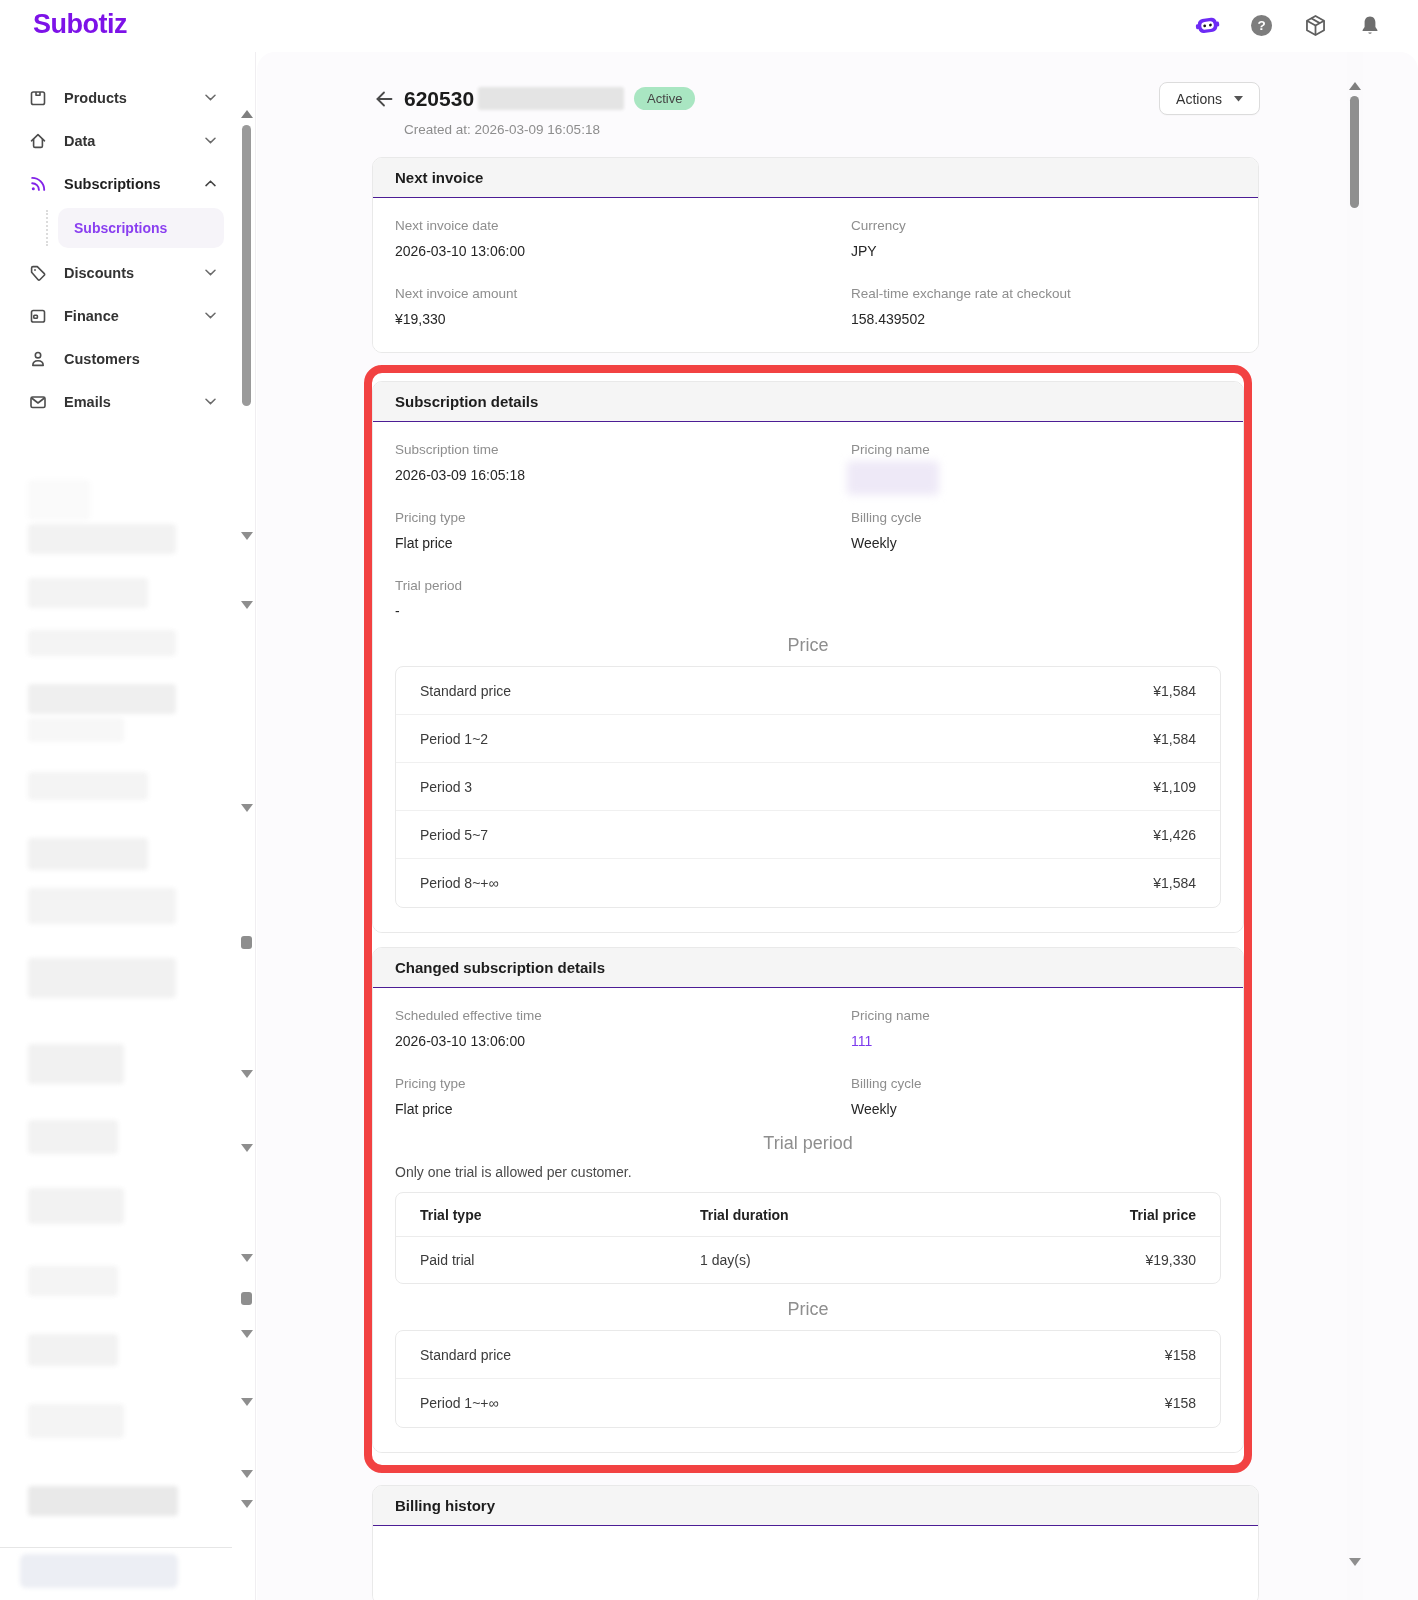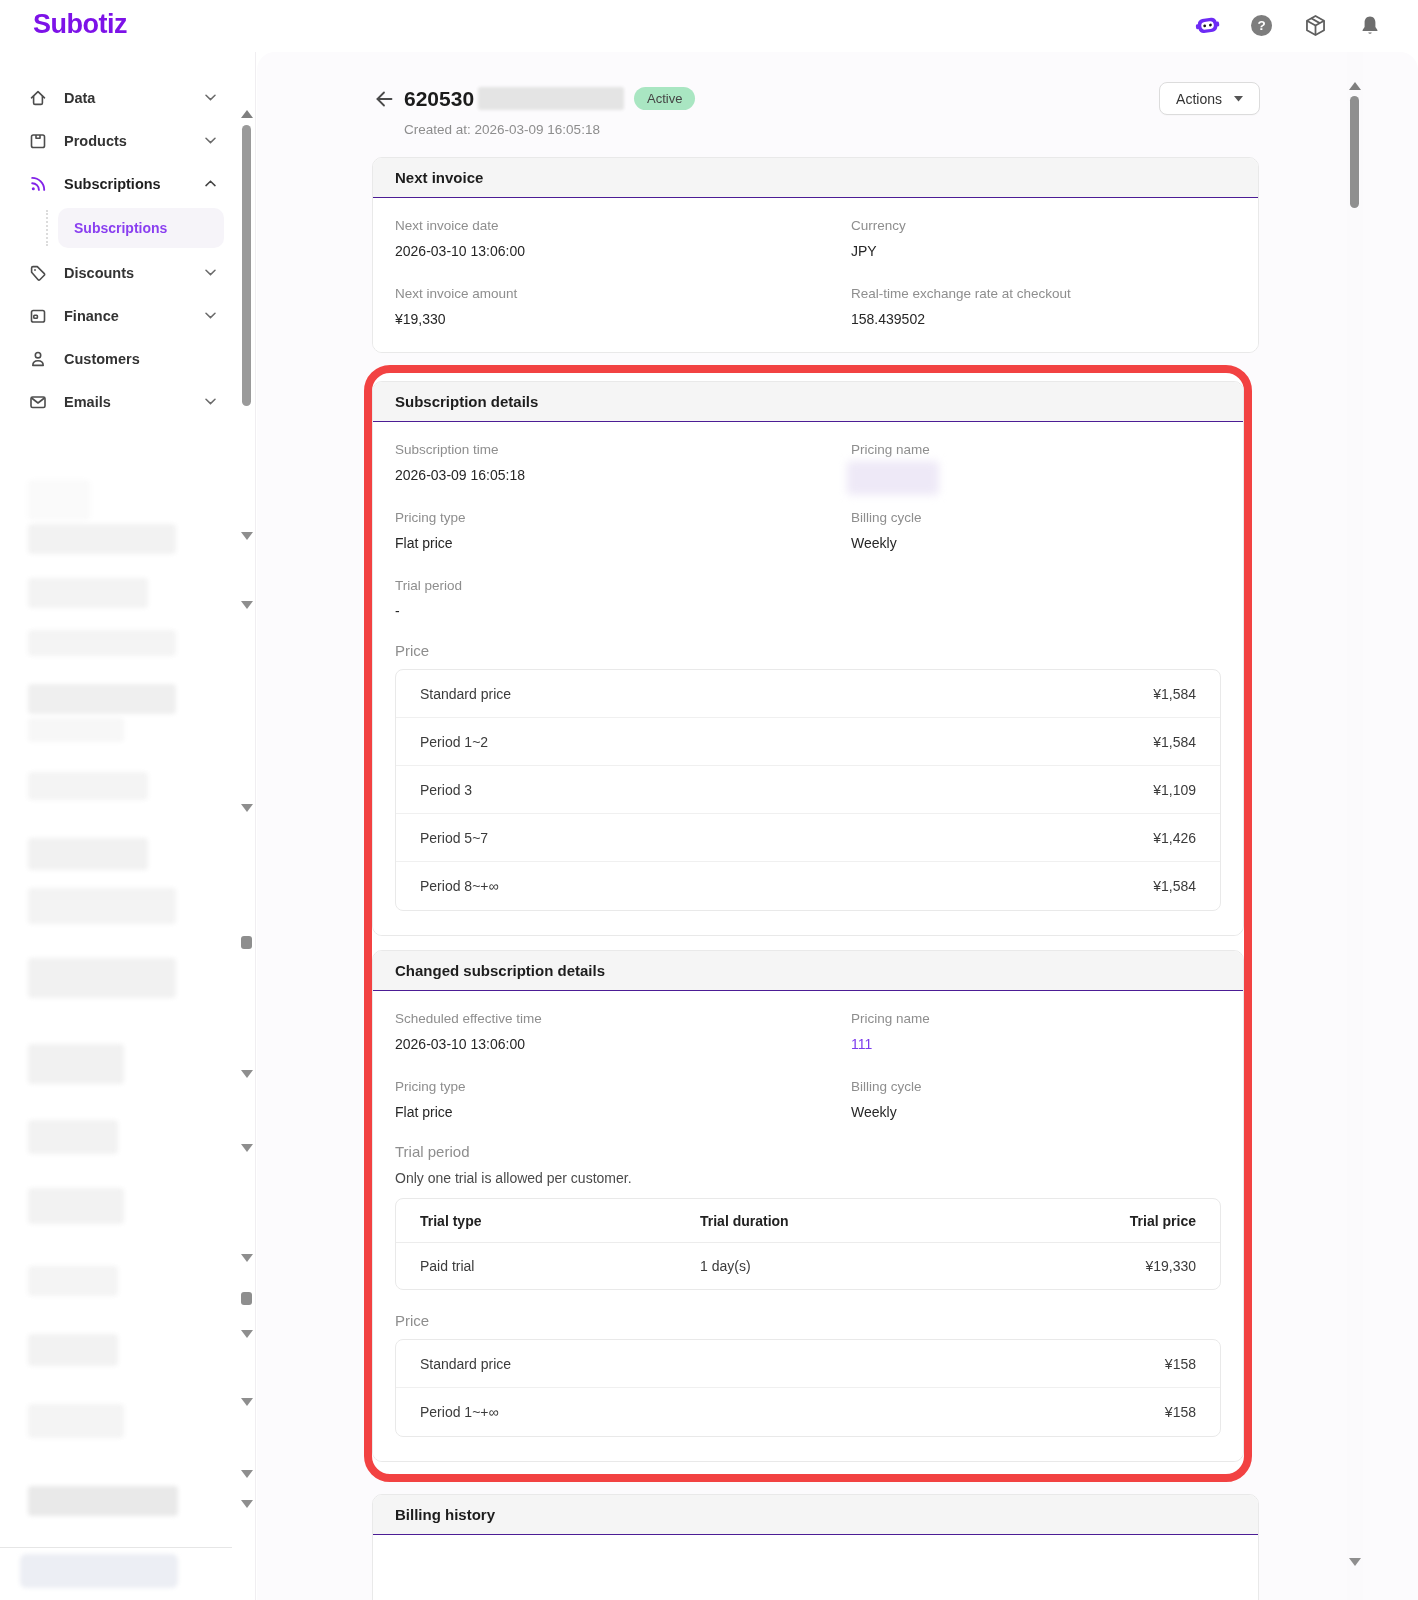--- a/index.html
+++ b/index.html
@@ -48,36 +48,36 @@
   .badge { margin-left:10px; background:#a9e6c2; color:#454545; font-size:13px; border-radius:13px; padding:4px 13px; line-height:1.2; }
   .actions-btn { margin-left:auto; background:#ffffff; border:1px solid #dcdcdc; border-radius:8px; height:33px; padding:0 16px; display:flex; align-items:center; gap:12px; font-size:14px; color:#333; cursor:pointer; box-shadow:0 1px 1px rgba(0,0,0,0.02); }
   .created { margin:7px 0 0 40px; font-size:13.5px; color:#8d8d8d; }
 
   .card { background:#ffffff; border:1px solid #e9e9e9; border-radius:10px; overflow:hidden; }
   .card-head { height:40px; background:#f5f5f5; border-bottom:1px solid #4c1d95; display:flex; align-items:center; padding:0 22px; }
   .card-title { font-size:15px; font-weight:700; color:#1d1d1d; }
   .card-body { padding:20px 22px 24px; background:#ffffff; }
 
   .card1 { margin:20px 0 0 8px; width:887px; }
-  .redbox { margin:12px 0 0 0; width:888px; border:8px solid #f24242; border-radius:26px; background:#ffffff; padding:8px 0 12px 0; }
+  .redbox { margin:12px 0 0 0; width:888px; border:8px solid #f24242; border-radius:18px; background:#ffffff; padding:8px 0 12px 0; }
   .redbox .card { border-radius:10px; }
   .redbox .card + .card { margin-top:14px; }
   .card4 { margin:12px 0 0 8px; width:887px; }
   .card4 .card-body { height:78px; padding:0 22px; position:relative; }
 
   .fgrid { display:grid; grid-template-columns:430px 1fr; column-gap:24px; row-gap:20px;gap:26px; }
   .flabel { font-size:13.5px; color:#8e8e8e; line-height:16px; margin-bottom:9px; }
   .fvalue { font-size:14px; color:#262626; line-height:17px; position:relative; }
   .fvalue a { color:#7c3aed; text-decoration:none; cursor:pointer; }
 
   .cust-blur { position:absolute; left:-4px; top:-12px; width:162px; height:44px; background:#f6f4fa; border-radius:4px; filter:blur(3px); }
   .cust-link { position:relative; margin-left:158px; color:#7c3aed; cursor:pointer; }
   .pname-blur { position:absolute; left:-4px; top:-6px; width:92px; height:34px; background:#eee9f7; border-radius:4px; filter:blur(4px); }
 
-  .plabel { font-size:15px; color:#8e8e8e; margin-top:22px; }
+  .plabel { font-size:18px; color:#8e8e8e; margin-top:15px;text-align:center; }
   .ptable { margin-top:10px; border:1px solid #e9e9e9; border-radius:8px; background:#fff; }
   .prow { height:48px; display:flex; align-items:center; justify-content:space-between; padding:0 24px; border-bottom:1px solid #f0f0f0; }
   .prow:last-child { border-bottom:none; }
   .prow .pl { font-size:14px; color:#3b3b3b; }
   .prow .pv { font-size:14px; color:#3b3b3b; }
 
   .trial-note { margin-top:10px; font-size:14px; color:#4a4a4a; }
   .ttable { margin-top:12px; border:1px solid #e9e9e9; border-radius:8px; background:#fff; }
   .trow { display:grid; grid-template-columns:280px 1fr 160px; align-items:center; padding:0 24px; }
   .trow.head { height:44px; border-bottom:1px solid #ececec; }
@@ -131,41 +131,41 @@
         </svg>
       </span>
     </div>
   </header>
 
   <div class="sidebar-wrap">
     <nav class="sidebar">
 
       <div class="nav-item">
         <span class="nicon">
+          <svg width="20" height="20" viewBox="0 0 20 20" fill="none" stroke="#4d4d4d" stroke-width="1.6" stroke-linejoin="round">
+            <rect x="3.5" y="4" width="13" height="12.5" rx="1.8"></rect>
+              <path d="M8 4 v3.2 h4 V4"></path>
+          </svg>
+        </span>
+        <span class="nlabel">Products</span>
+        <span class="chev">
+          <svg width="11" height="7" viewBox="0 0 11 7" fill="none" stroke="#6b6b6b" stroke-width="1.5" stroke-linecap="round">
+              <path d="M1 1.2 L5.5 5.6 L10 1.2"></path>
+            </svg>
+        </span>
+      </div>
+
+      <div class="nav-item">
+        <span class="nicon">
           <svg width="20" height="20" viewBox="0 0 20 20" fill="none" stroke="#4d4d4d" stroke-width="1.6" stroke-linecap="round" stroke-linejoin="round">
             <path d="M3.5 9.8 L10 3.6 L16.5 9.8"></path>
               <path d="M5.6 8.2 V15 a1.4 1.4 0 0 0 1.4 1.4 h6 a1.4 1.4 0 0 0 1.4-1.4 V8.2"></path>
           </svg>
         </span>
         <span class="nlabel">Data</span>
-        <span class="chev">
-          <svg width="11" height="7" viewBox="0 0 11 7" fill="none" stroke="#6b6b6b" stroke-width="1.5" stroke-linecap="round">
-              <path d="M1 1.2 L5.5 5.6 L10 1.2"></path>
-            </svg>
-        </span>
-      </div>
-
-      <div class="nav-item">
-        <span class="nicon">
-          <svg width="20" height="20" viewBox="0 0 20 20" fill="none" stroke="#4d4d4d" stroke-width="1.6" stroke-linejoin="round">
-            <rect x="3.5" y="4" width="13" height="12.5" rx="1.8"></rect>
-              <path d="M8 4 v3.2 h4 V4"></path>
-          </svg>
-        </span>
-        <span class="nlabel">Products</span>
         <span class="chev">
           <svg width="11" height="7" viewBox="0 0 11 7" fill="none" stroke="#6b6b6b" stroke-width="1.5" stroke-linecap="round">
               <path d="M1 1.2 L5.5 5.6 L10 1.2"></path>
             </svg>
         </span>
       </div>
 
 
       <div class="nav-item active">
         <span class="nicon">

